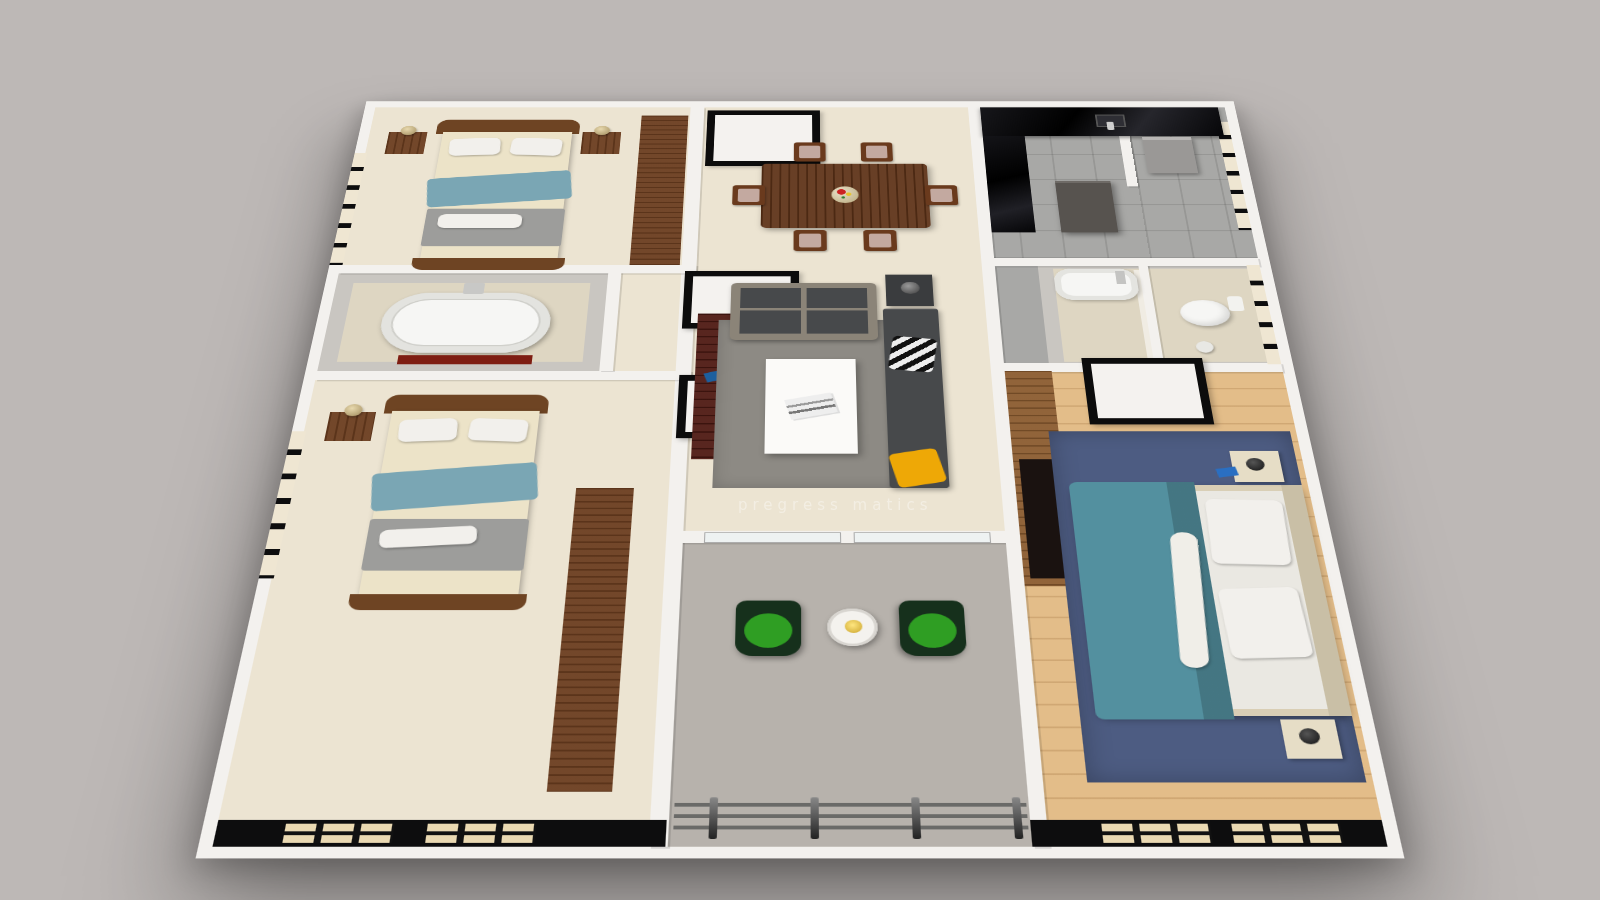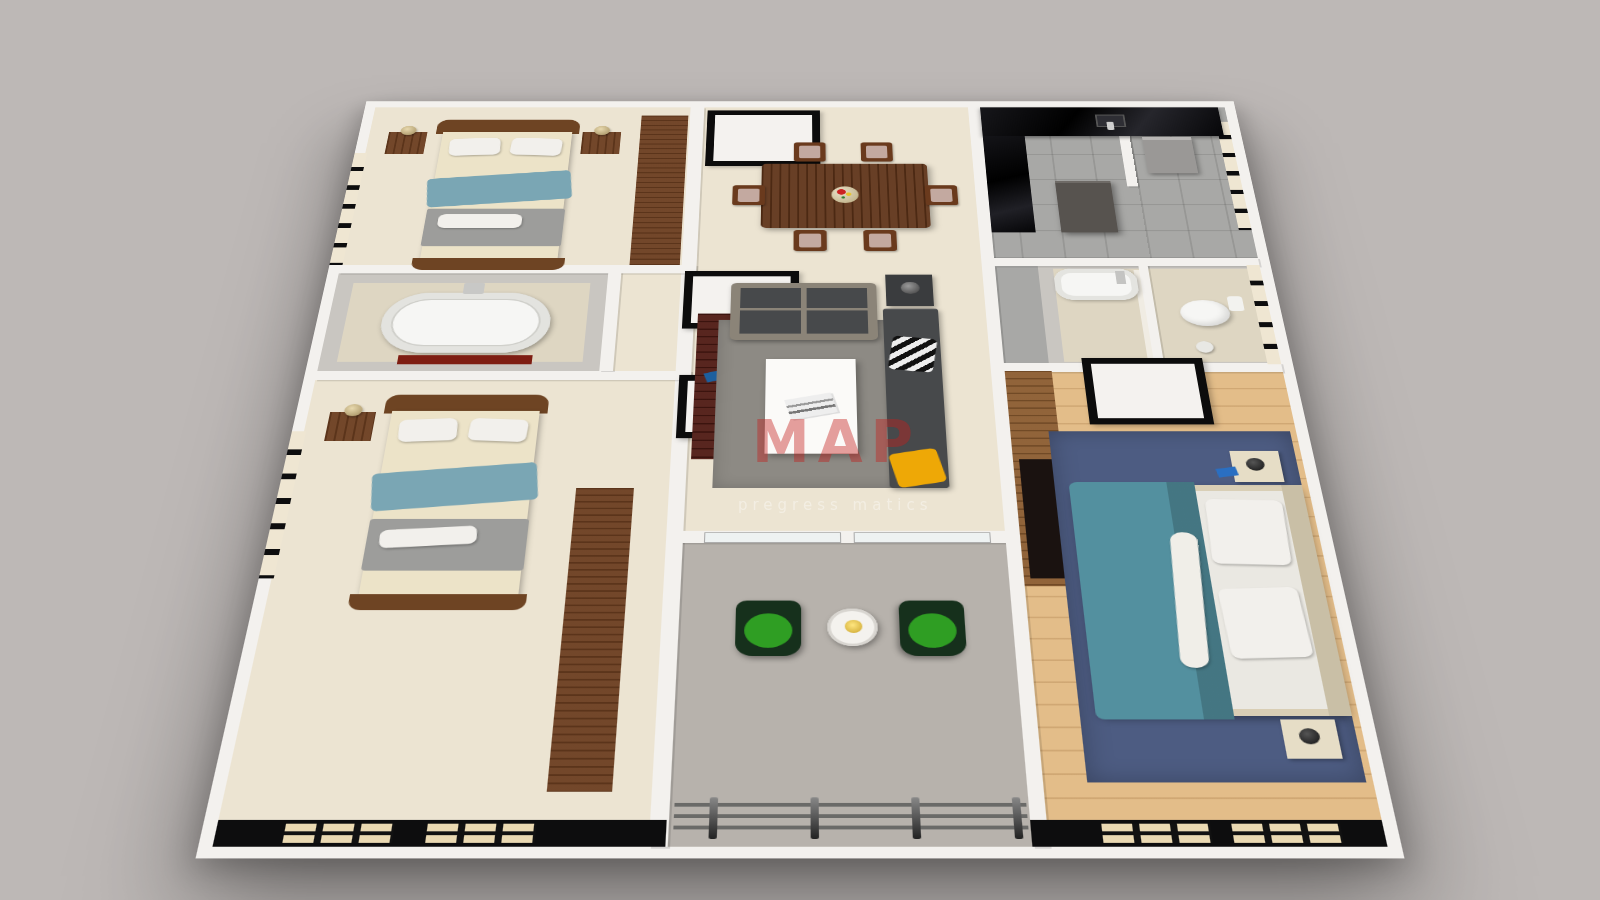--- a/index.html
+++ b/index.html
@@ -339,15 +339,14 @@
     <div class="abs bchair bc2"></div>
     <div class="abs btable"></div>
     <div class="abs blamp"></div>
     <div class="abs rail-lines"></div>
     <div class="abs post p1"></div>
     <div class="abs post p2"></div>
     <div class="abs post p3"></div>
     <div class="abs post p4"></div>
   </div>
 
-  <div class="watermark">MAP</div>
   <div class="watermark-sub">pregress matics</div>
 </div>
 
 </body></html>

